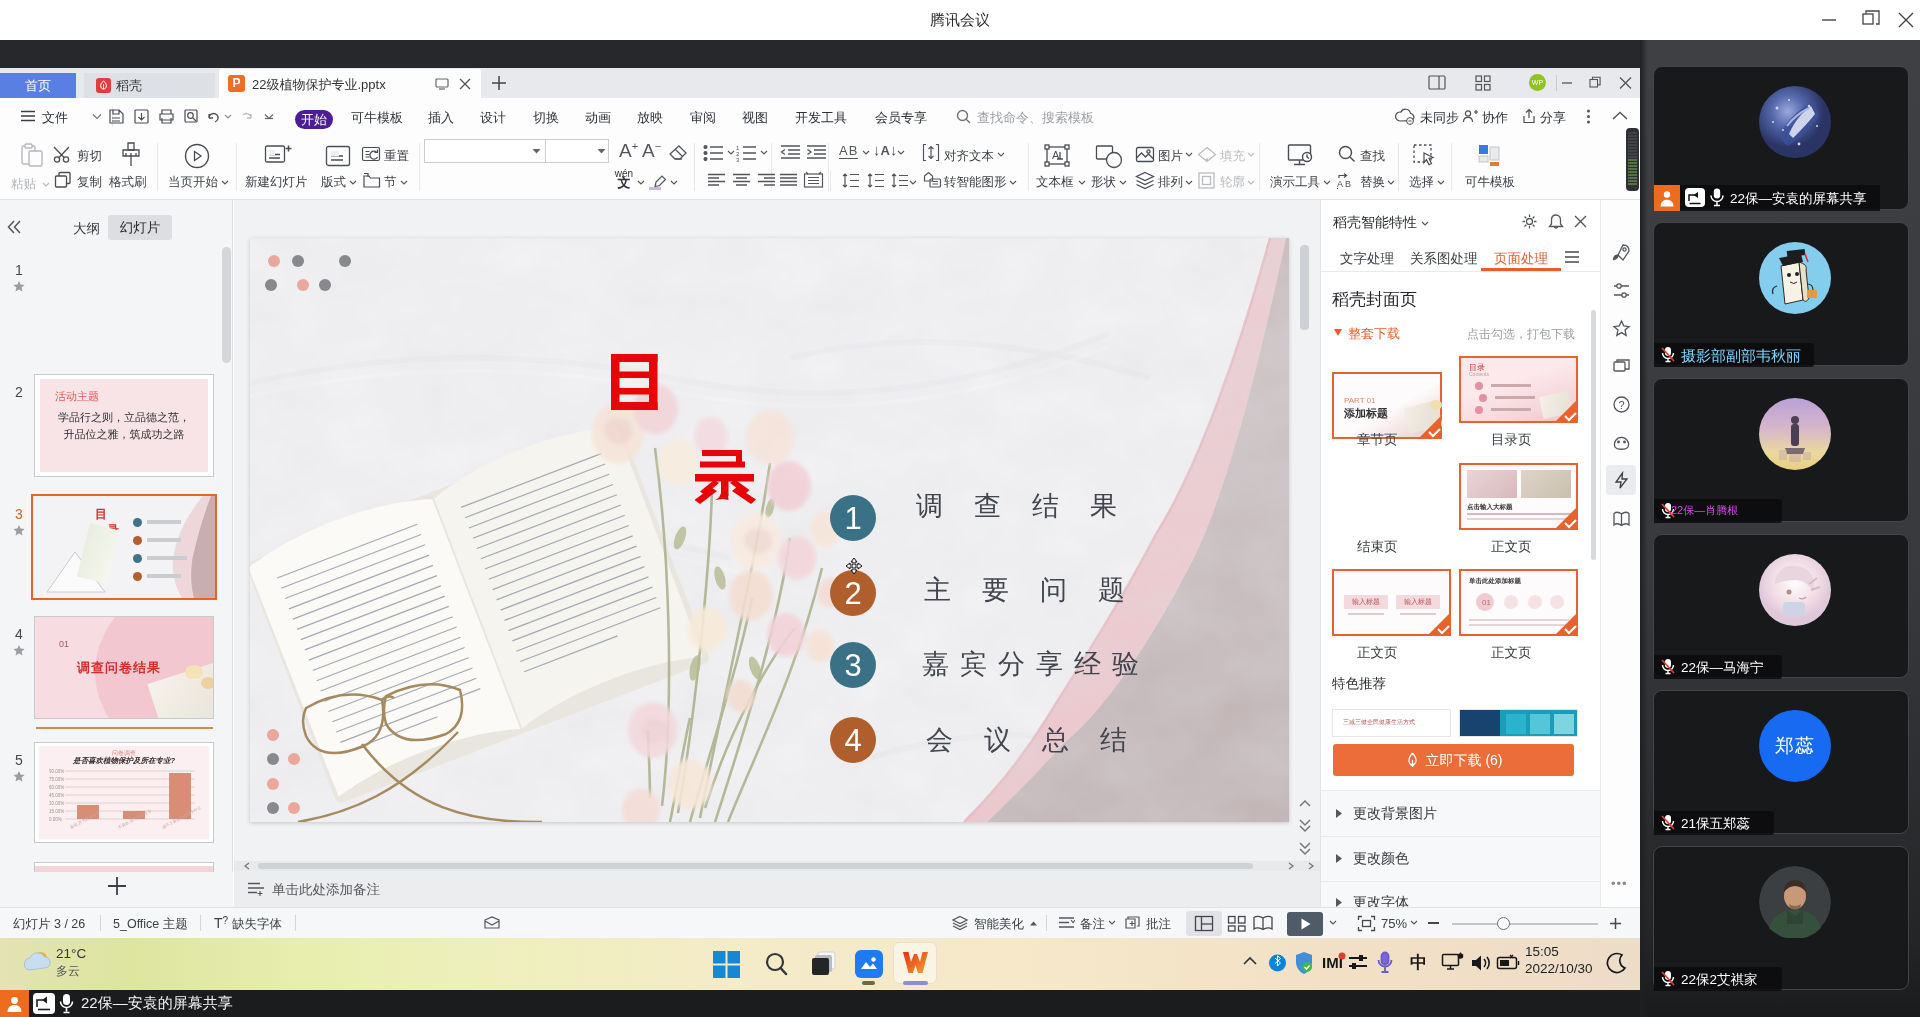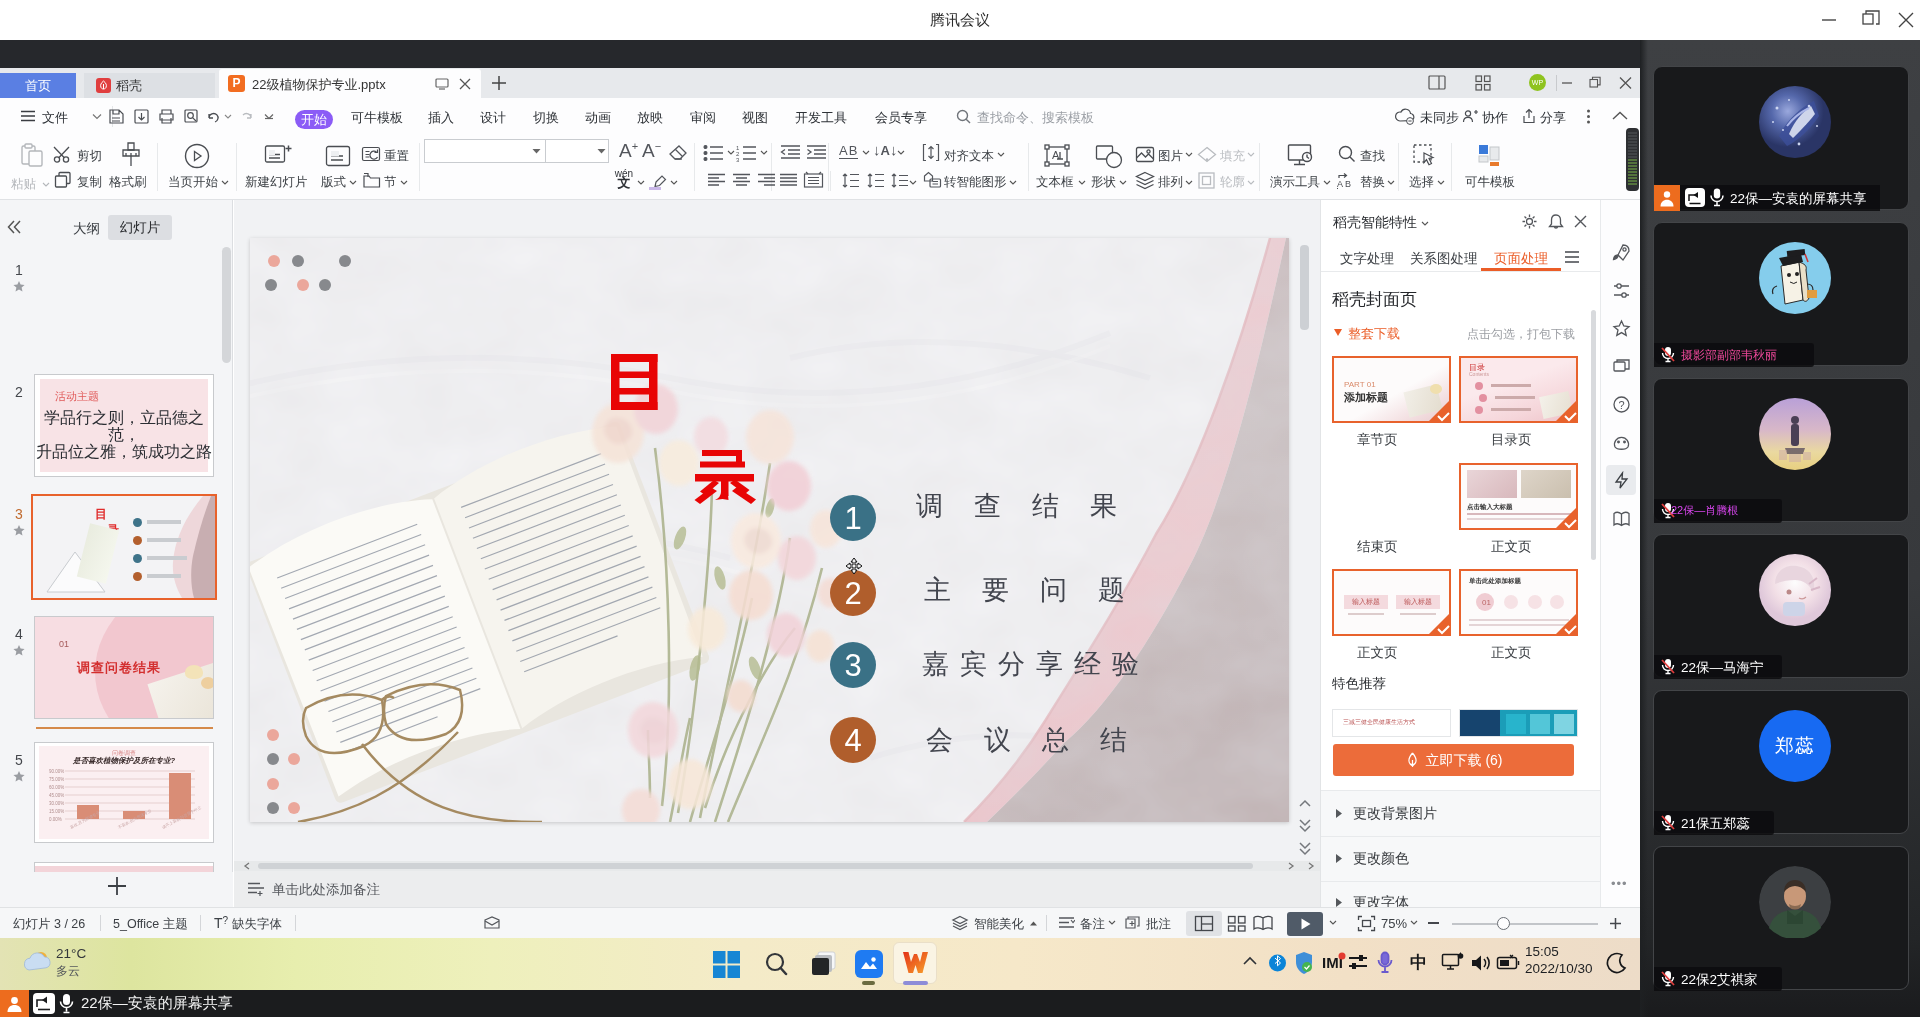--- a/index.html
+++ b/index.html
@@ -98,21 +98,21 @@
       <path d="M1 1 l3 3 l3-3" stroke="#888" stroke-width="1.1" fill="none"></path>
     </svg>
   <svg class="ab" style="left:238px;top:12px" width="16" height="13">
       <path d="M13 8 c0-4-5-6-8-3 M13 8 l0-4 M13 8 l-4 0" stroke="#b9bcc0" stroke-width="1.3" fill="none"></path>
     </svg>
   <svg class="ab" style="left:264px;top:15px" width="10" height="8">
       <path d="M1 1.5 l4 4 l4-4" stroke="#666" stroke-width="1.2" fill="none"></path>
       <path d="M1 5.5 h8" stroke="#666" stroke-width="1.2"></path>
     </svg>
   <div class="ab" style="left:295px;top:103px"></div>
-  <div class="ab" style="left:295px;top:12px;width:38px;height:19px;background:#8b5cf6;border-radius:10px;color:#fff;font-size:13px;text-align:center;line-height:19px">开始</div>
+  <div class="ab" style="left:295px;top:12px;width:38px;height:19px;background:#4c1d95;border-radius:10px;color:#fff;font-size:13px;text-align:center;line-height:19px">开始</div>
   <span class="ab g13" style="left:351px;top:11px">可牛模板</span>
   <span class="ab g13" style="left:428px;top:11px">插入</span>
   <span class="ab g13" style="left:480px;top:11px">设计</span>
   <span class="ab g13" style="left:533px;top:11px">切换</span>
   <span class="ab g13" style="left:585px;top:11px">动画</span>
   <span class="ab g13" style="left:637px;top:11px">放映</span>
   <span class="ab g13" style="left:690px;top:11px">审阅</span>
   <span class="ab g13" style="left:742px;top:11px">视图</span>
   <span class="ab g13" style="left:795px;top:11px">开发工具</span>
   <span class="ab g13" style="left:875px;top:11px">会员专享</span>
@@ -504,21 +504,21 @@
 
   <div class="ab" style="left:15px;top:62px;font-size:14px;color:#44474c">1</div>
   <svg class="ab" style="left:12px;top:80px" width="14" height="12">
       <path d="M7 1 L8.6 4.6 L12.6 5 L9.6 7.6 L10.5 11.5 L7 9.4 L3.5 11.5 L4.4 7.6 L1.4 5 L5.4 4.6 Z" fill="#9a9da2"></path>
     </svg>
 
   <div class="ab" style="left:15px;top:184px;font-size:14px;color:#44474c">2</div>
   <div class="ab" style="left:34px;top:174px;width:180px;height:103px;background:#fff;border:1px solid #c8cacd">
     <div class="ab" style="left:5px;top:4px;right:5px;bottom:4px;background:#f8e3e6"></div>
     <div class="ab" style="left:20px;top:14px;font-size:11px;color:#e05a5a">活动主题</div>
-    <div class="ab" style="left:0;top:34px;width:100%;text-align:center;font-size:16px;color:#2b2e33;line-height:17px">学品行之则，立品德之范，<br>升品位之雅，筑成功之路</div>
+    <div class="ab" style="left:0;top:34px;width:100%;text-align:center;font-size:11px;color:#2b2e33;line-height:17px">学品行之则，立品德之范，<br>升品位之雅，筑成功之路</div>
   </div>
 
   <div class="ab" style="left:15px;top:306px;font-size:14px;color:#c06a2e">3</div>
   <svg class="ab" style="left:12px;top:324px" width="14" height="12">
       <path d="M7 1 L8.6 4.6 L12.6 5 L9.6 7.6 L10.5 11.5 L7 9.4 L3.5 11.5 L4.4 7.6 L1.4 5 L5.4 4.6 Z" fill="#9a9da2"></path>
     </svg>
   <div class="ab" style="left:31px;top:294px;width:186px;height:106px;border:2px solid #e8622c;background:#fff">
     <div class="ab" style="left:0;top:0;width:182px;height:102px;background:#f3f3f5"></div>
       <svg class="ab" style="left:0;top:0" width="182" height="102">
         <path d="M170 0 L182 0 L182 102 L149 102 C 143 92 139 80 140 66 C 142 40 155 18 170 0 Z" fill="#eed7da"></path>
@@ -800,21 +800,21 @@
       <path d="M1 2 h14 M1 7 h14 M1 12 h14" stroke="#44474c" stroke-width="1.5"></path>
     </svg>
   <div class="ab" style="left:0;top:71px;width:280px;height:1px;background:#e8eaec"></div>
   <div class="ab" style="left:11px;top:88px;font-size:17px;color:#24262a">稻壳封面页</div>
   <svg class="ab" style="left:12px;top:128px" width="10" height="9">
       <path d="M1 1 L9 1 L5 8 Z" fill="#eb5d27"></path>
     </svg>
   <div class="ab" style="left:27px;top:125px;font-size:13px;color:#eb5d27">整套下载</div>
   <div class="ab" style="left:146px;top:126px;font-size:12px;color:#9a9da2">点击勾选，打包下载</div>
 
-  <div class="ab" style="left:11px;top:156px;width:119px;height:67px;border:2px solid #e8622c;background:linear-gradient(150deg,#fdfbfb 55%,#f3dfe1 80%,#e8cacd 100%)">
+  <div class="ab" style="left:11px;top:172px;width:110px;height:67px;border:2px solid #e8622c;background:linear-gradient(150deg,#fdfbfb 55%,#f3dfe1 80%,#e8cacd 100%)">
     <div class="ab" style="left:10px;top:22px;font-size:8px;color:#d98a6a">PART 01</div>
     <div class="ab" style="left:10px;top:32px;font-size:11px;color:#333;font-weight:bold">添加标题</div>
     <div class="ab" style="left:72px;top:30px;width:34px;height:26px;background:linear-gradient(120deg,#f2efe8,#e4ddcf);transform:rotate(-14deg)"></div>
     <div class="ab" style="left:96px;top:26px;width:12px;height:10px;border-radius:50%;background:#f0dfae"></div>
     <svg class="ab" style="right:-1px;bottom:-1px" width="22" height="22">
         <path d="M22 0 L22 22 L0 22 Z" fill="#e8622c"></path>
         <path d="M10 16 l4 4 l7-7" stroke="#fff" stroke-width="2" fill="none"></path>
       </svg>
   </div>
   <div class="ab" style="left:138px;top:156px;width:119px;height:67px;border:2px solid #e8622c;background:linear-gradient(160deg,#fbe9ec 40%,#f5d6da 75%,#eec3c9 100%)">
@@ -1226,21 +1226,21 @@
           <path d="M18 44 q-6 2-4 8 M48 42 q6 0 6 6" stroke="#2a2a2a" stroke-width="1.2" fill="none"></path>
           <rect x="48" y="48" width="10" height="8" fill="#e09c3f"></rect>
         </g>
     </svg>
     <div class="ab" style="left:0;top:120px;height:24px;background:rgba(12,12,14,.85);width:160px;border-radius:0 3px 3px 0">
       <svg class="ab" style="left:6px;top:3px" width="16" height="18">
           <rect x="5" y="1" width="6" height="9" rx="3" fill="#fff"></rect>
           <path d="M2.5 7 a5.5 5.5 0 0 0 11 0 M8 12.5 v3 M5.5 15.5 h5" stroke="#fff" stroke-width="1.4" fill="none"></path>
           <line x1="2" y1="2" x2="14" y2="15" stroke="#e03e3e" stroke-width="1.8"></line>
         </svg>
-      <span class="ab" style="left:27px;top:4px;color:#ec4899;font-size:12px">摄影部副部韦秋丽</span>
+      <span class="ab" style="left:27px;top:4px;color:#7dd3fc;font-size:15px">摄影部副部韦秋丽</span>
     </div>
   </div>
   <div class="ab" style="left:13px;top:338px;width:256px;height:144px;background:#18191b;border:1px solid #434548;border-radius:9px">
     <svg class="ab" style="left:105px;top:19px" width="72" height="72">
       <defs>
           <linearGradient id="sil" x1="0" y1="0" x2="0" y2="1">
             <stop offset="0" stop-color="#b9a0d8"></stop>
             <stop offset="45%" stop-color="#d8b8c8"></stop>
             <stop offset="75%" stop-color="#ead9a0"></stop>
             <stop offset="100%" stop-color="#e8d080"></stop>

